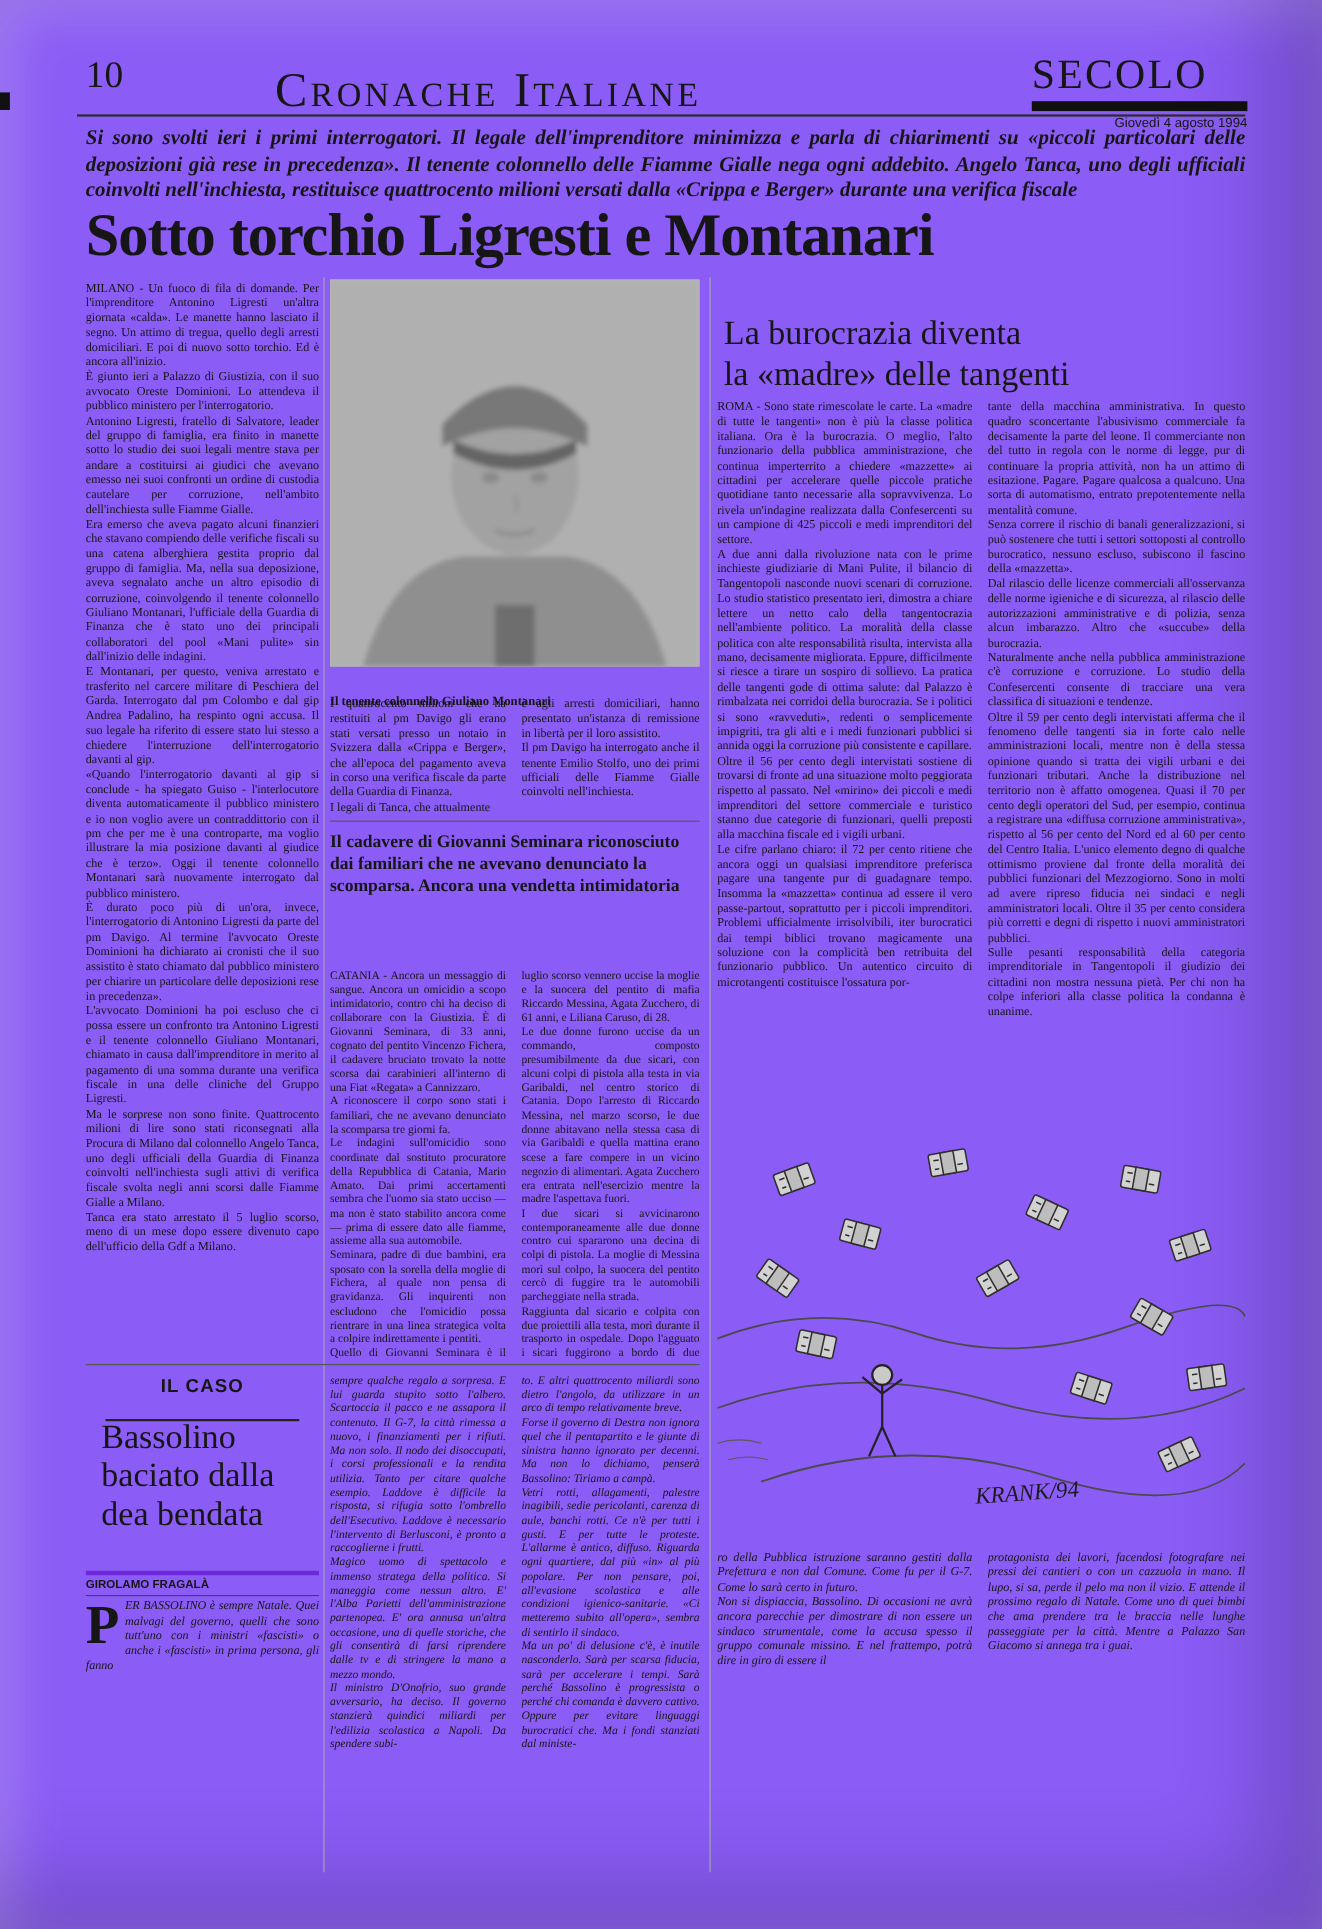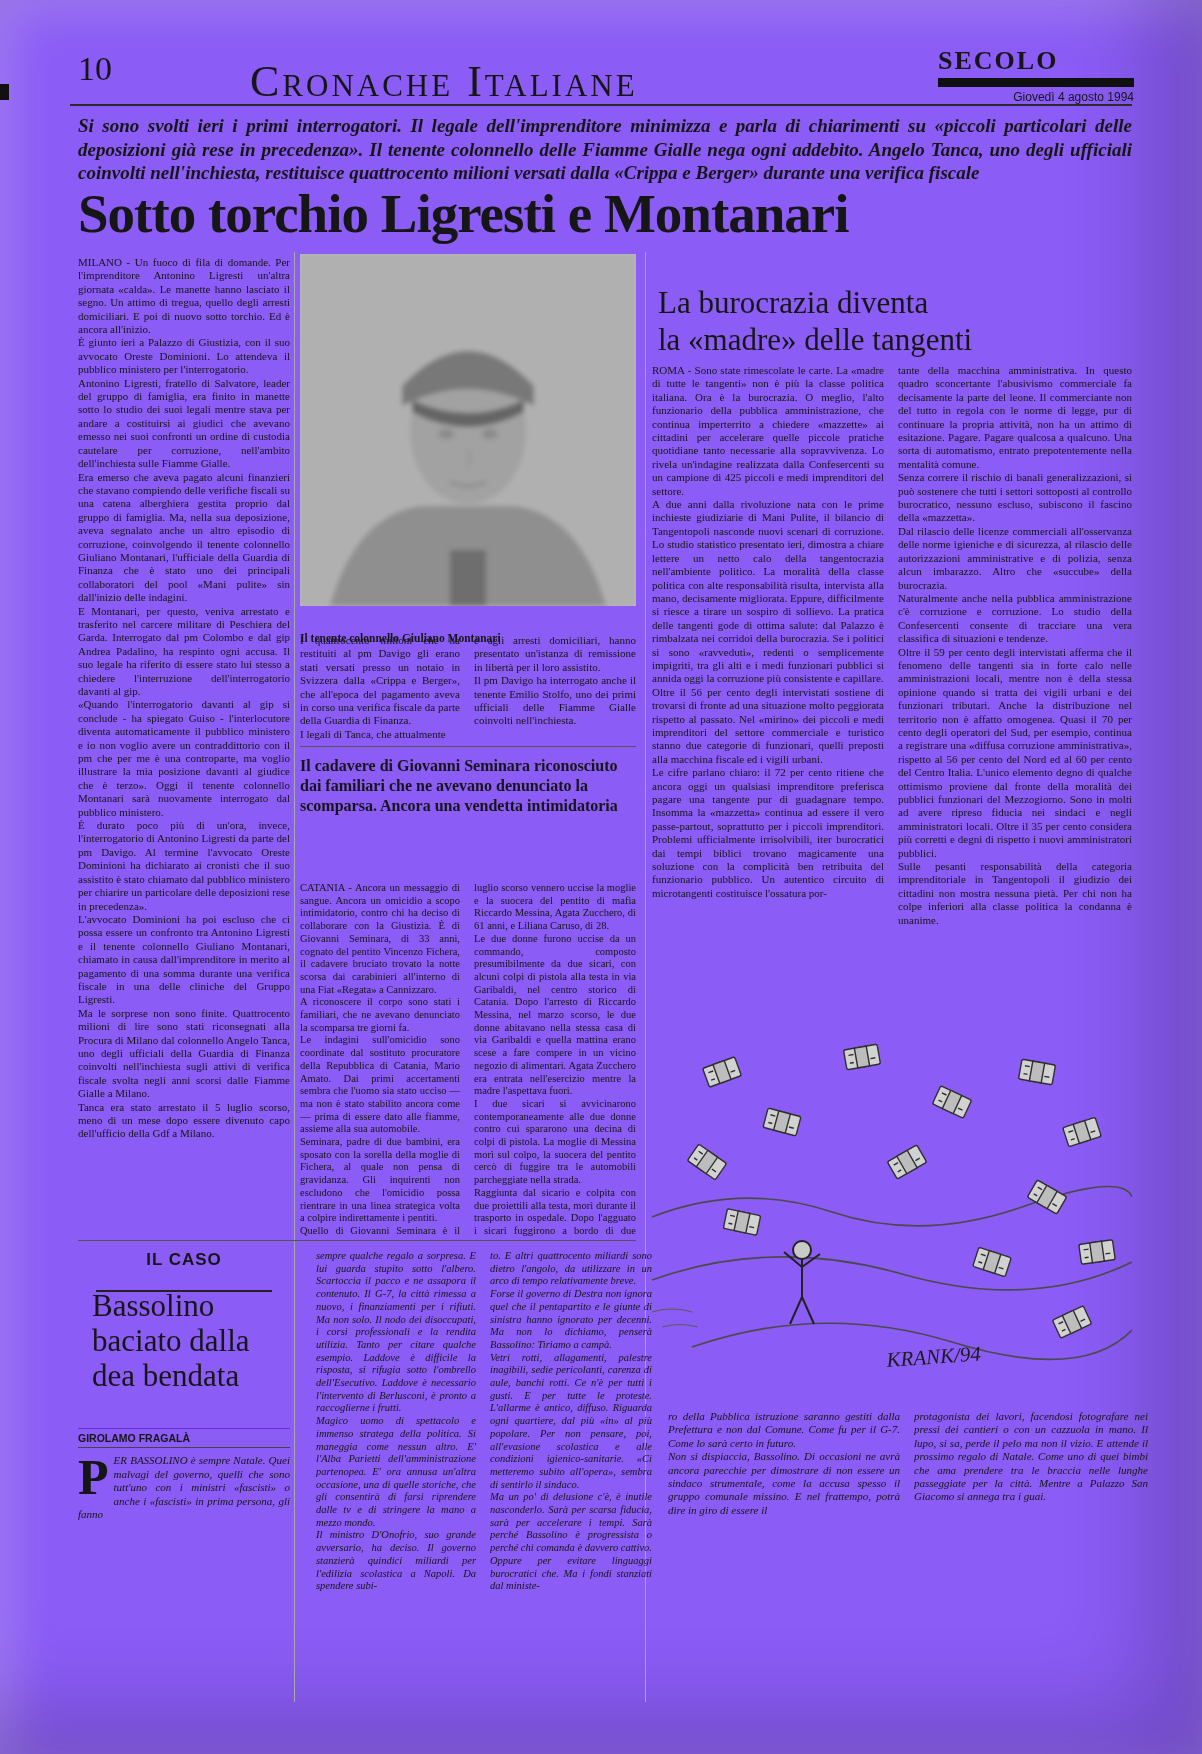--- a/index.html
+++ b/index.html
@@ -7,28 +7,28 @@
   .page {
     position: relative; width: 1202px; height: 1754px; margin: 0 auto;
     background: #8b5cf6; color: #161616;
     font-family: "Liberation Serif", "DejaVu Serif", serif;
     overflow: hidden;
     box-shadow: inset -50px -40px 90px rgba(0,0,0,.20), inset 12px 12px 50px rgba(255,255,255,.22);
   }
   .abs { position: absolute; }
   .jtext { font-size: 11px; line-height: 13.4px; text-align: justify; white-space: pre-line; overflow: hidden; }
   .small { font-size: 10.5px; line-height: 12.7px; text-align: justify; white-space: pre-line; overflow: hidden; }
-  .it { font-style: italic; margin-left: 16px; }
+  .it { font-style: italic; }
 
   .scan-mark { left: 0; top: 84px; width: 9px; height: 16px; background: #111; }
 
   .page-number { left: 78px; top: 50px; font-size: 34px; }
   .section-title { left: 250px; top: 44px; width: 700px; text-align: left; font-size: 44px; font-variant: small-caps; letter-spacing: 3px; margin-top: 12px; }
   .masthead { left: 938px; top: 46px; width: 196px; }
-  .masthead-name { font-size: 26px; font-weight: bold; letter-spacing: 2px; }
+  .masthead-name { font-size: 38px; font-weight: normal; letter-spacing: 2px; }
   .masthead-bar { height: 9px; background: #101010; margin-top: 2px; }
   .masthead-date { font-family: "Liberation Sans", sans-serif; font-size: 12px; text-align: right; margin-top: 3px; }
   .header-rule { left: 70px; top: 104px; width: 1062px; border-top: 2px solid #2b2b2b; }
 
   .standfirst { left: 78px; top: 114px; width: 1054px; font-size: 19px; line-height: 23.5px; font-weight: bold; font-style: italic; text-align: justify; }
   .main-headline { left: 78px; top: 182px; width: 1010px; font-size: 55px; font-weight: bold; letter-spacing: -1px; }
 
   .vrule { border-left: 1px solid #a9a9a9; }
   .vrule1 { left: 294px; top: 252px; height: 1450px; }
   .vrule2 { left: 645px; top: 252px; height: 1450px; }
@@ -53,21 +53,21 @@
 
   .cartoon-box { left: 652px; top: 1012px; width: 480px; height: 392px; }
 
   .cdC { left: 652px; top: 1410px; width: 232px; height: 158px; }
   .cdD { left: 898px; top: 1410px; width: 234px; height: 158px; }
 
   .bottom-rule { left: 78px; top: 1240px; width: 558px; border-top: 1px solid #555; }
 
   .caso-kicker { left: 96px; top: 1250px; width: 176px; font-family: "Liberation Sans", sans-serif; font-weight: bold; font-size: 17px; letter-spacing: 1px; border-bottom: 2px solid #222; padding-bottom: 20px; text-align: center; }
   .caso-headline { left: 92px; top: 1288px; width: 192px; font-size: 31px; line-height: 35px; }
-  .caso-byline { left: 78px; top: 1428px; width: 212px; font-family: "Liberation Sans", sans-serif; font-size: 10.5px; font-weight: bold; border-top: 1px solid #6d28d9; border-bottom: 1px solid #444; padding: 3px 0; }
+  .caso-byline { left: 78px; top: 1428px; width: 212px; font-family: "Liberation Sans", sans-serif; font-size: 10.5px; font-weight: bold; border-top: 4px solid #6d28d9; border-bottom: 1px solid #444; padding: 3px 0; }
   .caso-body { left: 78px; top: 1454px; width: 212px; height: 118px; font-size: 11px; line-height: 13.5px; font-style: italic; text-align: justify; overflow: hidden; }
   .dropcap { float: left; font-size: 50px; line-height: 42px; padding: 2px 5px 0 0; font-style: normal; font-weight: bold; }
   .casoA { left: 300px; top: 1250px; width: 160px; height: 452px; }
   .casoB { left: 474px; top: 1250px; width: 162px; height: 452px; }
 </style>
 </head>
 <body>
 
 <div class="page">
 

